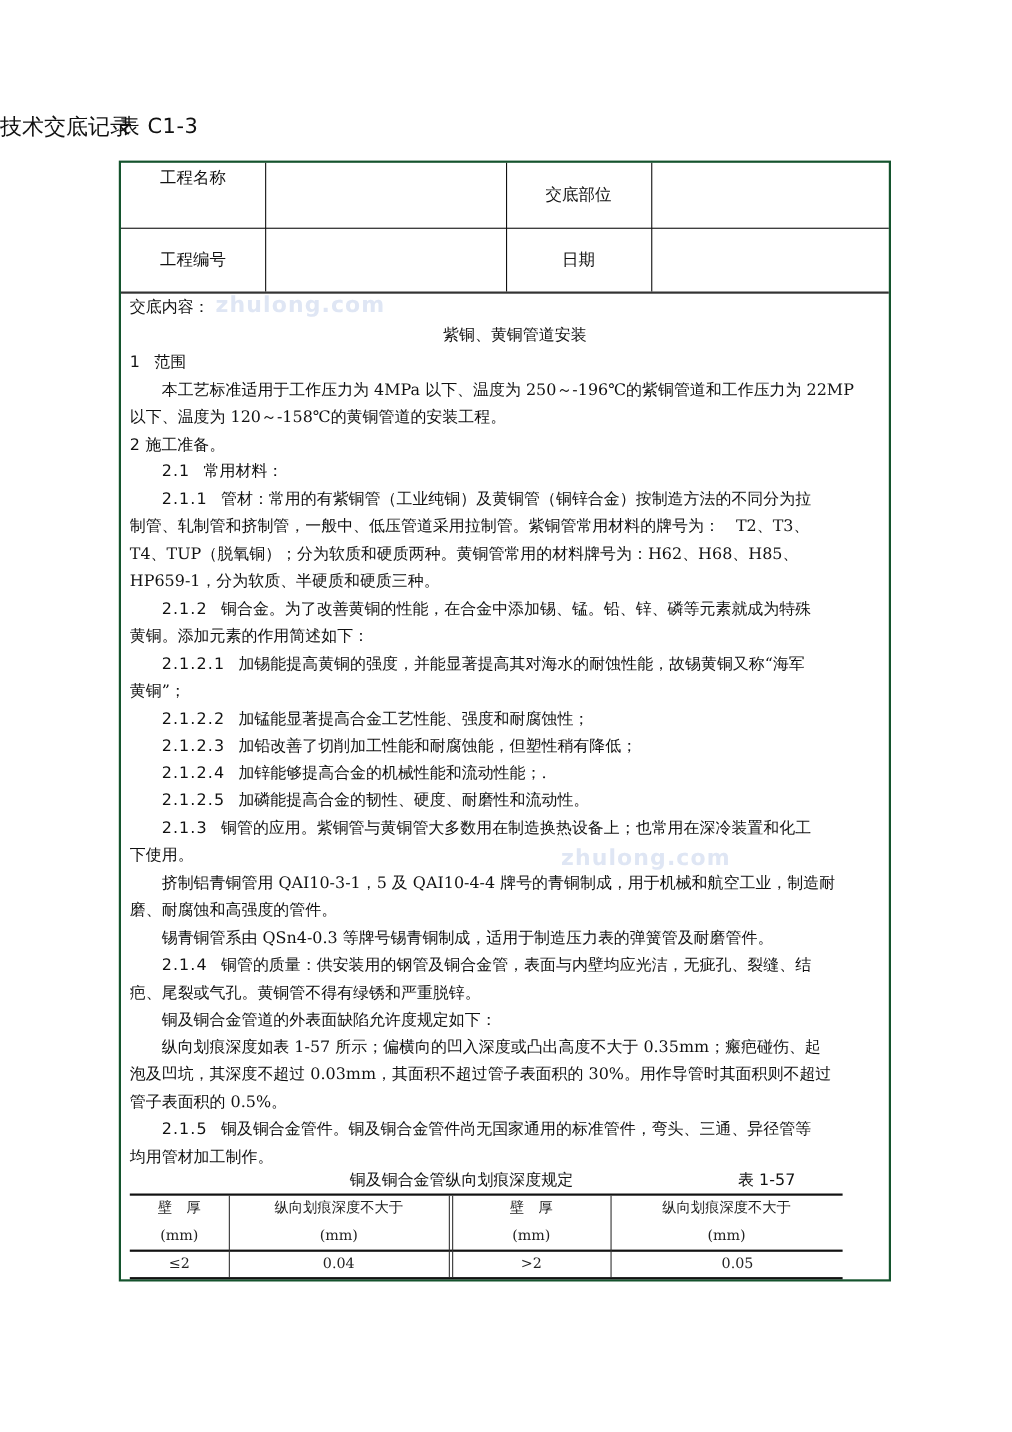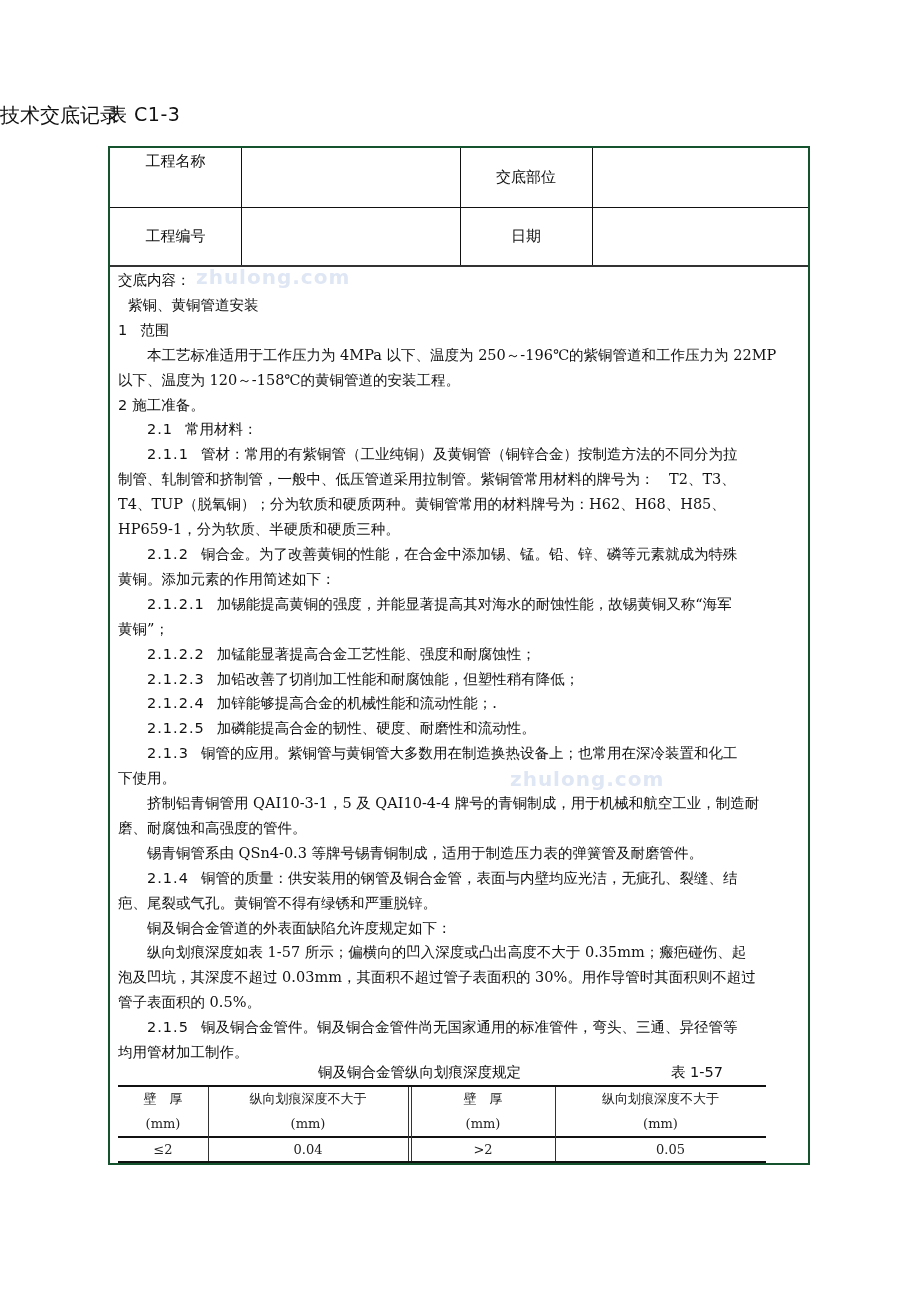--- a/index.html
+++ b/index.html
@@ -12,21 +12,21 @@
 
   .frame { left:108px; top:146px; width:702px; height:1019px; border:2px solid #14532d; box-sizing:border-box; }
   .hline { position:absolute; height:0; border-top:1.5px solid #111; }
   .vline { position:absolute; width:0; border-left:1px solid #111; }
   .cell-label { position:absolute; font-size:15px; text-align:center; }
 
   .content { position:absolute; left:118px; top:268px; width:690px; font-size:14.5px; line-height:24.9px; }
   .content p { margin:0; white-space:nowrap; }
   .indent { padding-left:29px; }
   .sans { font-family:"DejaVu Sans","Liberation Sans",sans-serif; }
-  .center { text-align:left; }
+  .center { text-align:center; }
   .num { font-family:"DejaVu Sans","Liberation Sans",sans-serif; letter-spacing:1px; margin-right:12px; }
 
   .wm { position:absolute; font-family:"DejaVu Sans","Liberation Sans",sans-serif; font-weight:bold; color:#dfe6f4; letter-spacing:1px; }
 
   .subtable-caption { position:absolute; top:1063px; left:118px; width:648px; font-family:"DejaVu Sans","Liberation Sans",sans-serif; font-size:14.5px; }
   .subtable-caption .cap-title { position:absolute; left:200px; }
   .subtable-caption .cap-no { position:absolute; left:553px; }
 
   .st { position:absolute; left:118px; top:1085px; width:648px; height:78px; }
   .st .thick-top { position:absolute; left:0; right:0; top:0; border-top:2.5px solid #111; }

